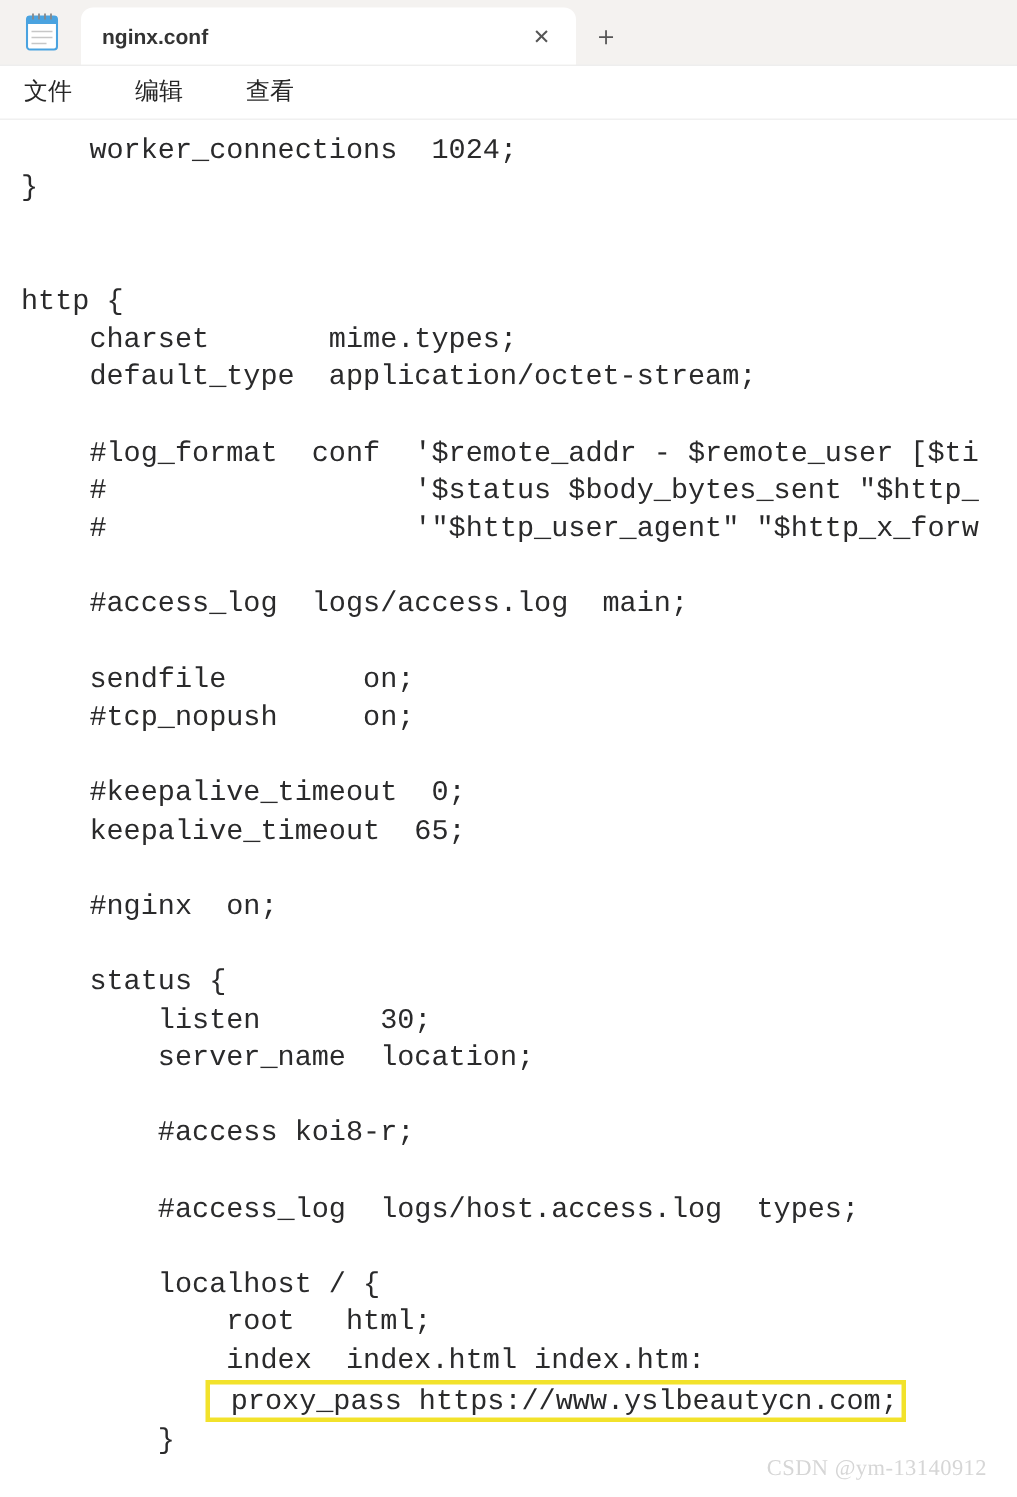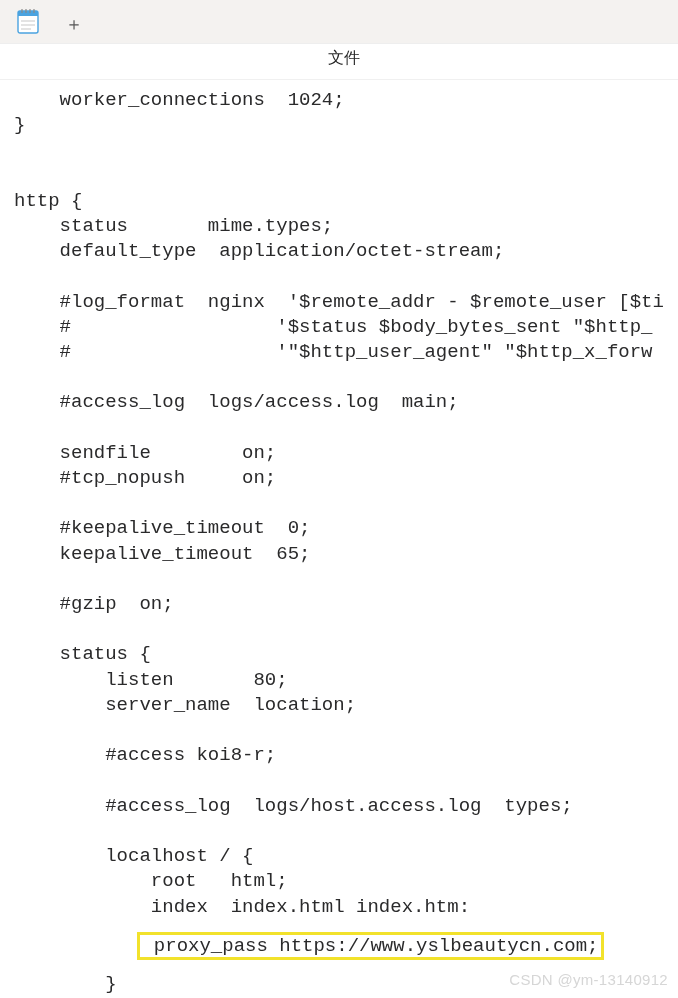--- a/index.html
+++ b/index.html
@@ -59,106 +59,109 @@
       color: #555;
       font-size: 18px;
       cursor: pointer;
     }
     .menu-bar {
       height: 36px;
       background: #ffffff;
       display: flex;
       align-items: center;
       padding-left: 10px;
-      gap: 45px;
+      gap: 30px;
       font-size: 16px;
       color: #262626;
       border-bottom: 1px solid #f0f0f0;
-      flex-direction: column;
     }
     .menu-item { padding: 4px 6px; cursor: pointer; }
     .editor {
       background: #ffffff;
       padding: 8px 0 0 14px;
       font-family: Consolas, "Courier New", monospace;
       font-size: 19px;
       line-height: 25.2px;
       color: #2a2a2b;
       white-space: pre;
       overflow: hidden;
       height: calc(998px - 80px);
       position: relative;
     }
     .highlight {
       border: 3px solid #f2e22b;
       padding: 0 2px;
-      margin: 12px -2px;
+      margin: 0 -2px;
       display: inline-block;
       line-height: 22px;
     }
     .watermark {
       position: absolute;
-      right: 10px;
+      right: 20px;
       bottom: 6px;
       color: #d6d6d6;
       font-size: 15px;
-      font-family: Liberation Sans, sans-serif;
+      font-family: Liberation Serif, serif;
       letter-spacing: 0.3px;
     }
   </style>
 </head>
 <body>
 
 <div class="tab-bar">
   <div class="app-icon">
     <svg width="22" height="26" viewBox="0 0 22 26">
       <rect x="1" y="3" width="20" height="22" rx="2" fill="#fff" stroke="#4aa3e0" stroke-width="1.4"></rect>
       <rect x="1" y="3" width="20" height="5" fill="#4aa3e0"></rect>
       <line x1="5" y1="1" x2="5" y2="5" stroke="#888" stroke-width="1.2"></line>
       <line x1="9" y1="1" x2="9" y2="5" stroke="#888" stroke-width="1.2"></line>
       <line x1="13" y1="1" x2="13" y2="5" stroke="#888" stroke-width="1.2"></line>
       <line x1="17" y1="1" x2="17" y2="5" stroke="#888" stroke-width="1.2"></line>
       <line x1="4" y1="13" x2="18" y2="13" stroke="#c7c7c7" stroke-width="1"></line>
       <line x1="4" y1="17" x2="18" y2="17" stroke="#c7c7c7" stroke-width="1"></line>
       <line x1="4" y1="21" x2="14" y2="21" stroke="#c7c7c7" stroke-width="1"></line>
     </svg>
   </div>
+  <div class="tab">
+    <span class="tab-title">nginx.conf</span>
+    <span class="tab-close">✕</span>
+  </div>
   <div class="new-tab">＋</div>
 </div>
 
 <div class="menu-bar">
   <span class="menu-item">文件</span>
   <span class="menu-item">编辑</span>
   <span class="menu-item">查看</span>
 </div>
 
 <div class="editor"><span>    worker_connections  1024;</span>
 <span>}</span>
 <span></span>
 <span></span>
 <span>http {</span>
-<span>    status       mime.types;</span>
+<span>    charset       mime.types;</span>
 <span>    default_type  application/octet-stream;</span>
 <span></span>
-<span>    #log_format  nginx  '$remote_addr - $remote_user [$ti</span>
+<span>    #log_format  conf  '$remote_addr - $remote_user [$ti</span>
 <span>    #                  '$status $body_bytes_sent "$http_</span>
 <span>    #                  '"$http_user_agent" "$http_x_forw</span>
 <span></span>
 <span>    #access_log  logs/access.log  main;</span>
 <span></span>
 <span>    sendfile        on;</span>
 <span>    #tcp_nopush     on;</span>
 <span></span>
 <span>    #keepalive_timeout  0;</span>
 <span>    keepalive_timeout  65;</span>
 <span></span>
-<span>    #gzip  on;</span>
+<span>    #nginx  on;</span>
 <span></span>
 <span>    status {</span>
-<span>        listen       80;</span>
+<span>        listen       30;</span>
 <span>        server_name  location;</span>
 <span></span>
 <span>        #access koi8-r;</span>
 <span></span>
 <span>        #access_log  logs/host.access.log  types;</span>
 <span></span>
 <span>        localhost / {</span>
 <span>            root   html;</span>
 <span>            index  index.html index.htm:</span>
 <span>           </span><span class="highlight"> proxy_pass https://www.yslbeautycn.com;</span>

